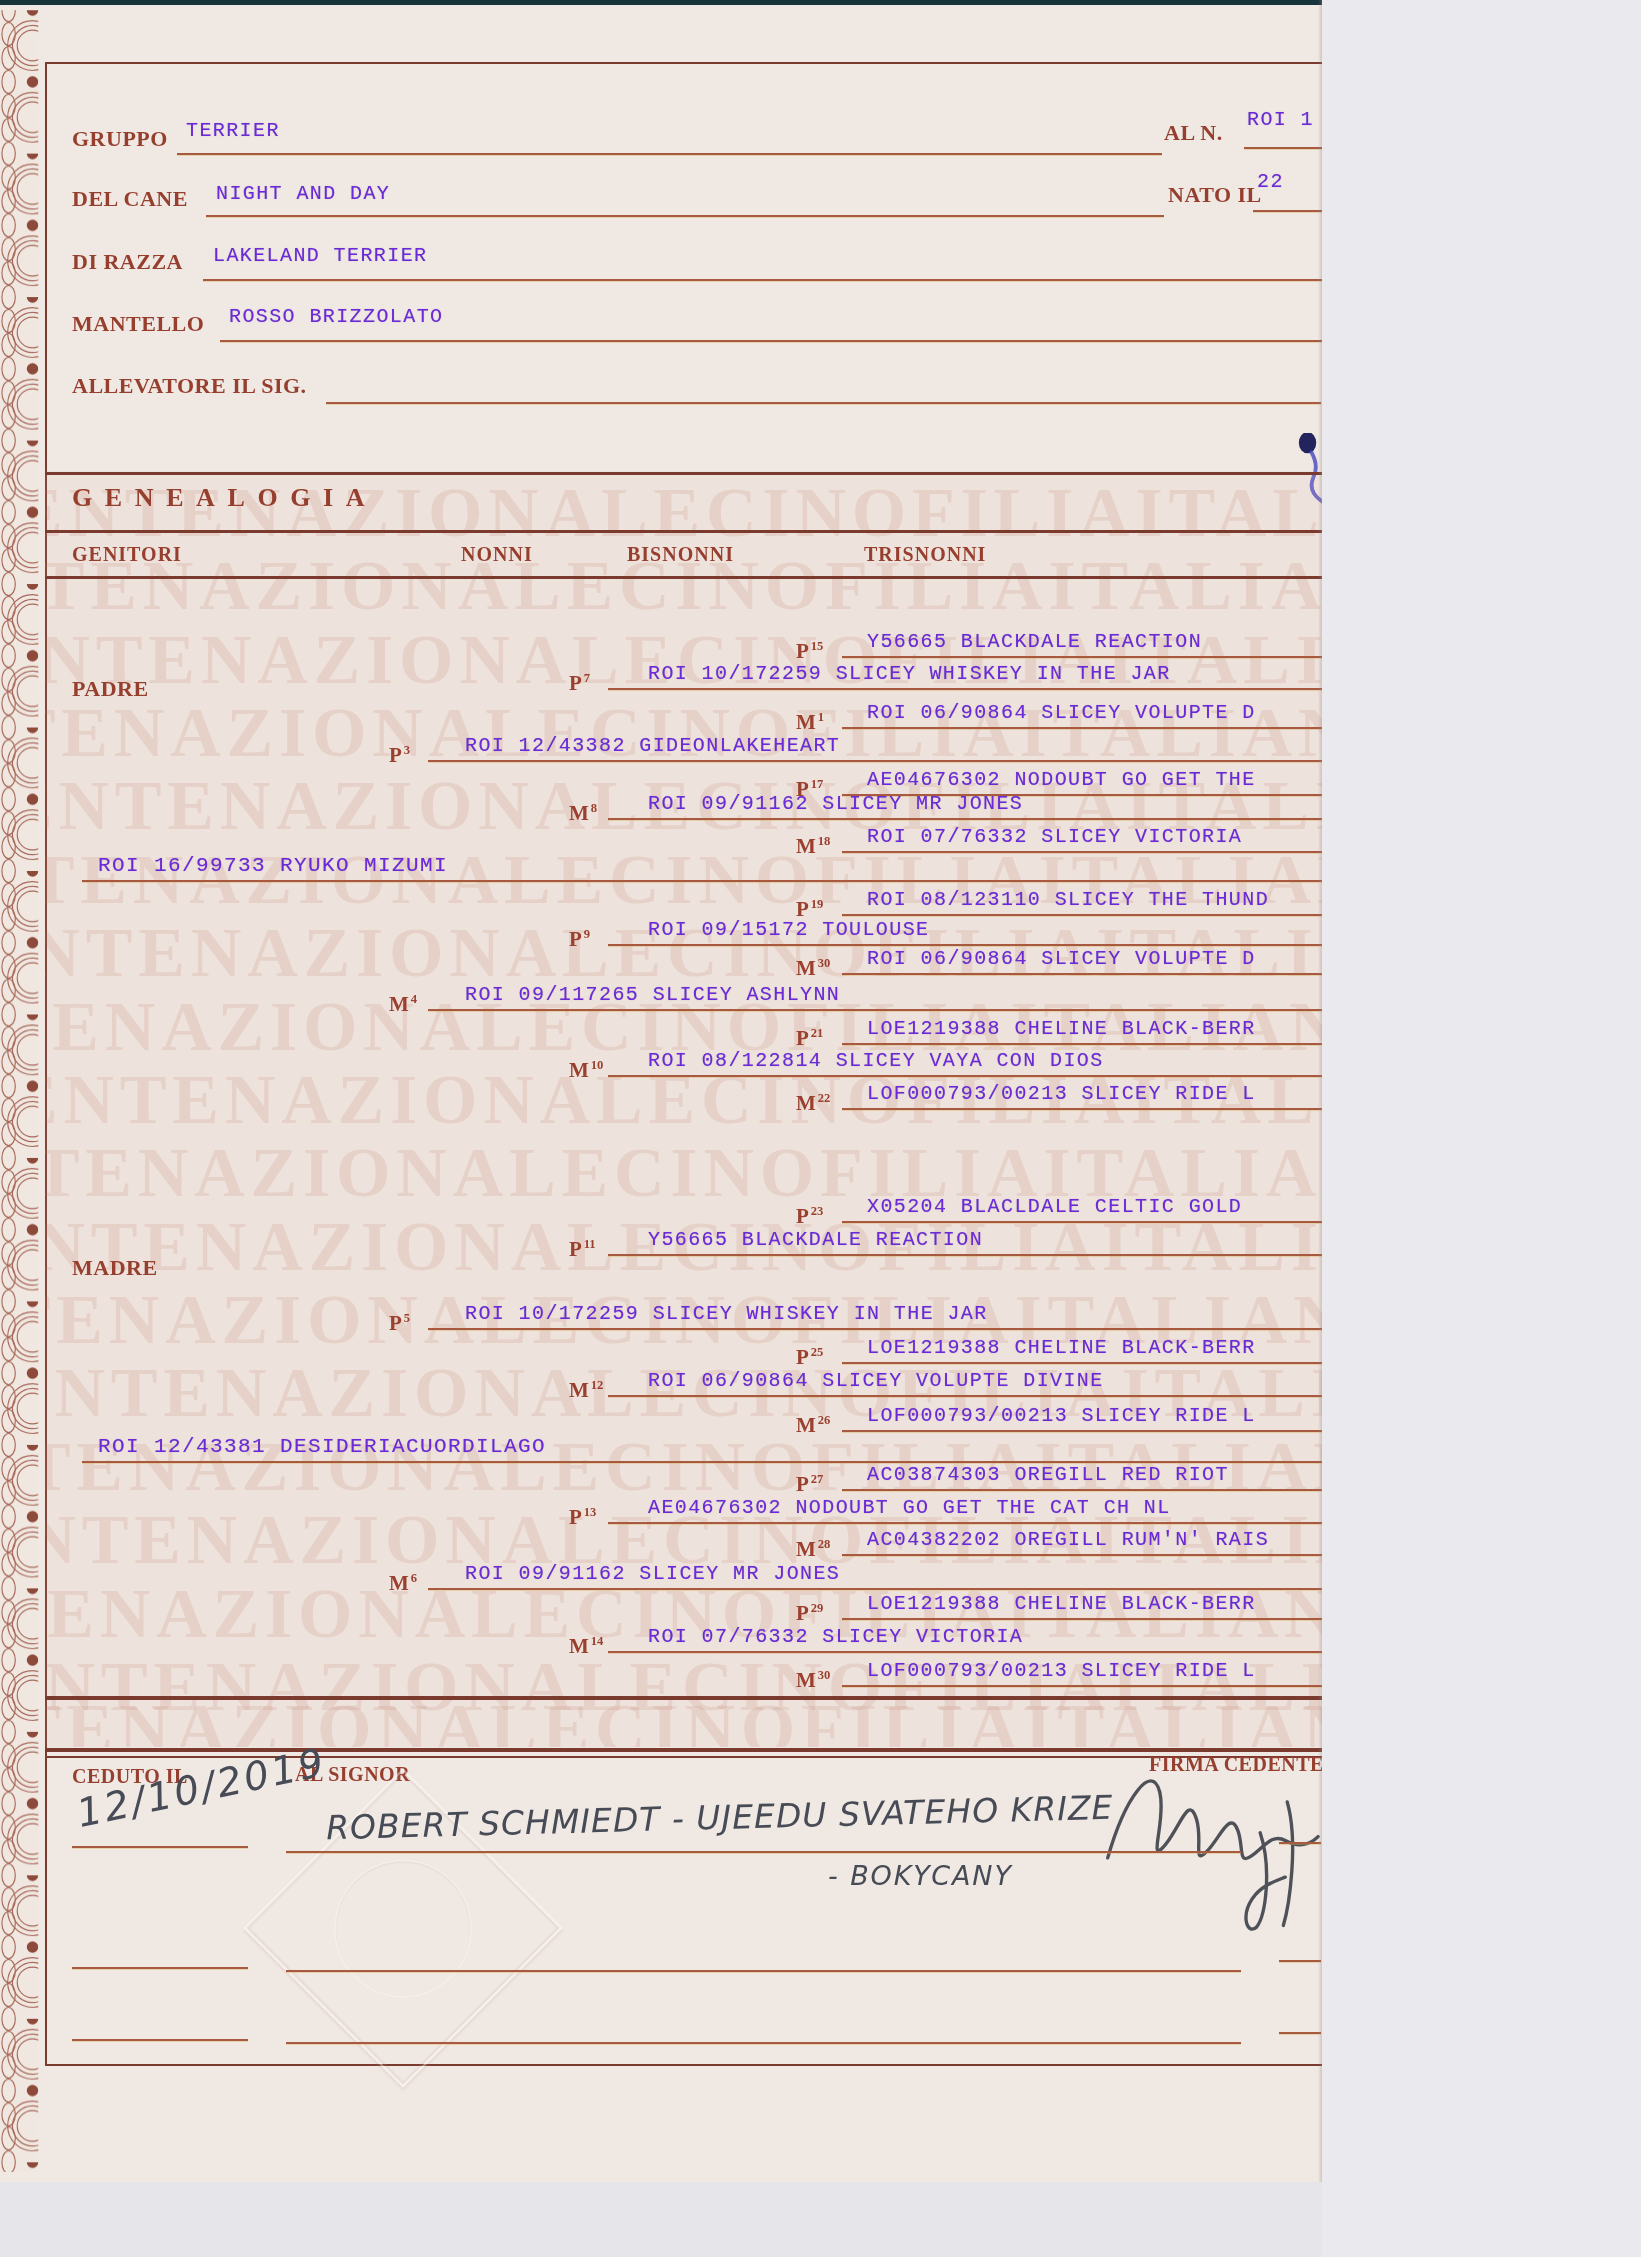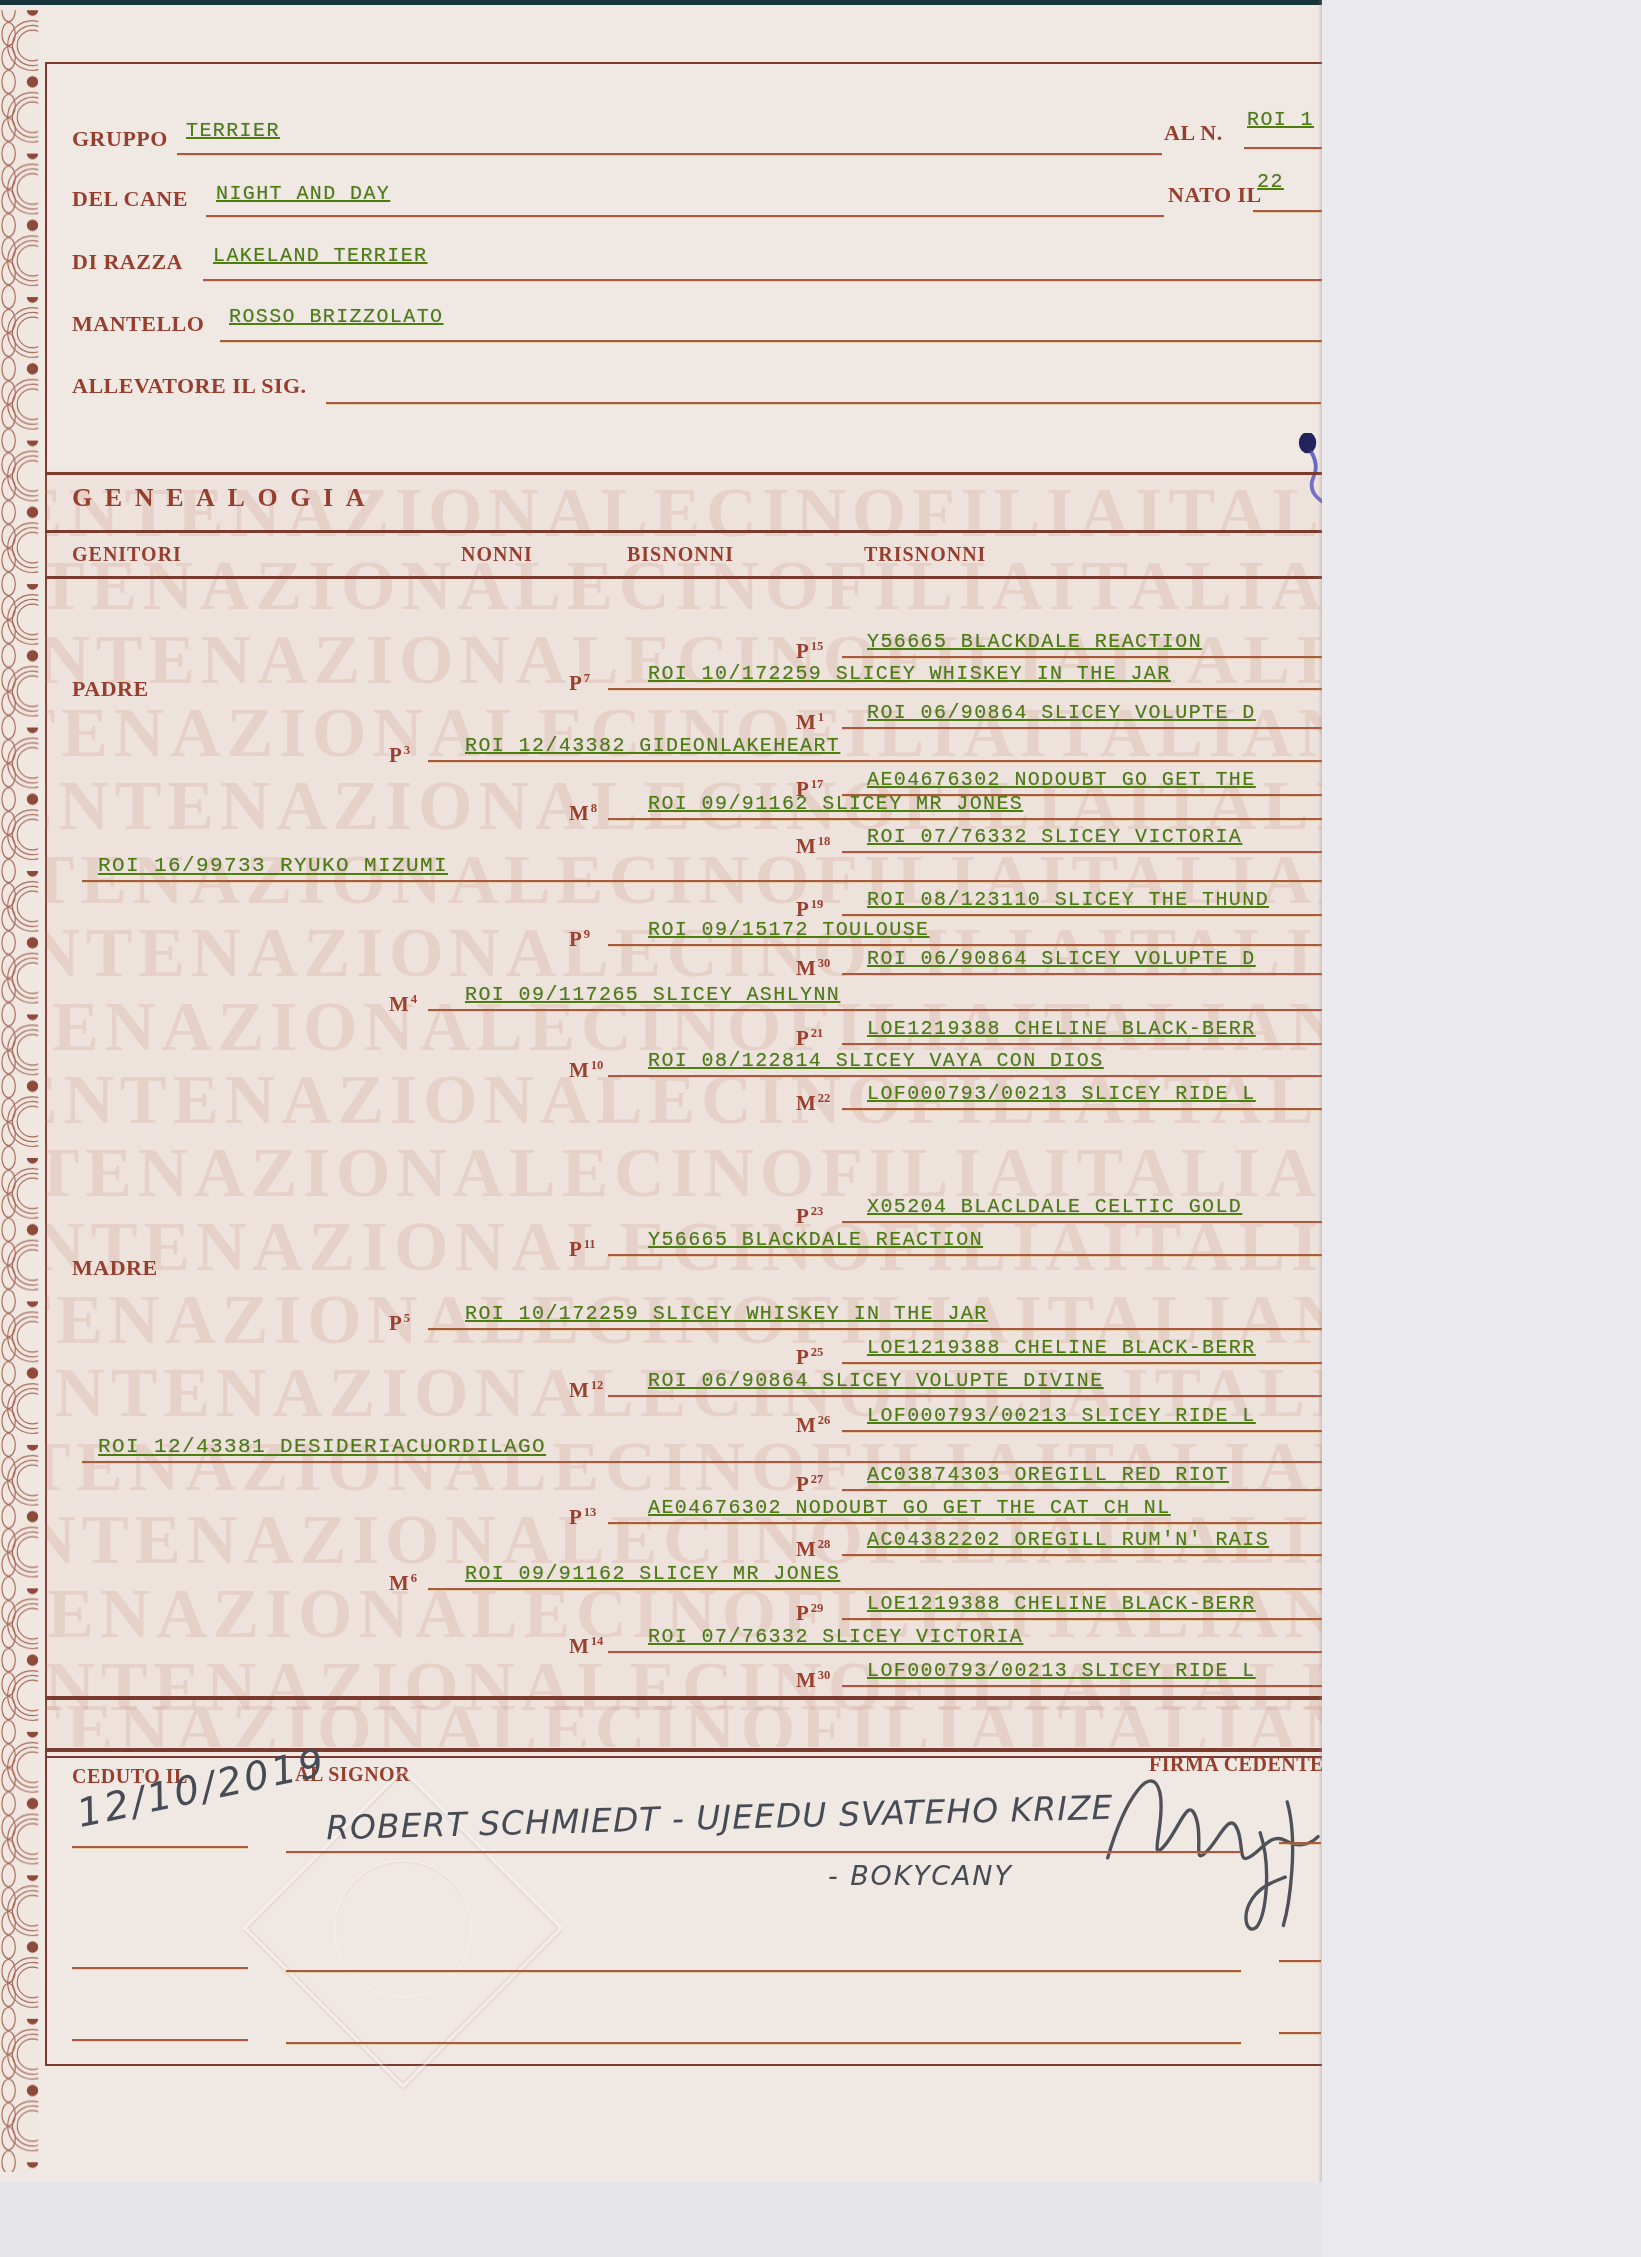--- a/index.html
+++ b/index.html
@@ -14,22 +14,22 @@
   
   .guilloche{position:absolute;left:0;top:0;width:44px;height:2182px;}
   
   .mainbox{position:absolute;left:45px;top:62px;right:0;height:2000px;
         border:2.9px solid #7a3a2e;border-right:none;}
   .thick{position:absolute;background:#7a3a2e;}
   .hline{position:absolute;height:1.9px;background:#a85a40;box-shadow:0 1px 0 rgba(214,176,92,.4);}
   .lbl{position:absolute;font:bold 22px "Liberation Serif",serif;color:#963f2e;
         letter-spacing:0.5px;white-space:nowrap;}
   .typed{position:absolute;font-family:"Liberation Mono",monospace;font-size:20px;
-        color:#4d7c0f;letter-spacing:1.4px;white-space:nowrap;
-        text-shadow:0 0 1px rgba(109,122,156,.55);text-decoration:underline;}
+        color:#6d28d9;letter-spacing:1.4px;white-space:nowrap;
+        text-shadow:0 0 1px rgba(109,122,156,.55);}
   .sectitle{position:absolute;font:bold 26px "Liberation Serif",serif;color:#963f2e;
         letter-spacing:12.6px;white-space:nowrap;}
   .colhead{position:absolute;font:bold 20px "Liberation Serif",serif;color:#963f2e;letter-spacing:1px;}
   
   .wm-area{position:absolute;left:45px;top:471px;right:0;height:1276px;overflow:hidden;
         background:rgba(228,178,168,.10);}
   .wmrow{position:absolute;font:bold 70px "Liberation Serif",serif;
         color:rgba(183,108,86,.14);letter-spacing:5.8px;white-space:nowrap;}
   
   .entry{position:absolute;left:0;width:100%;height:31px;}

